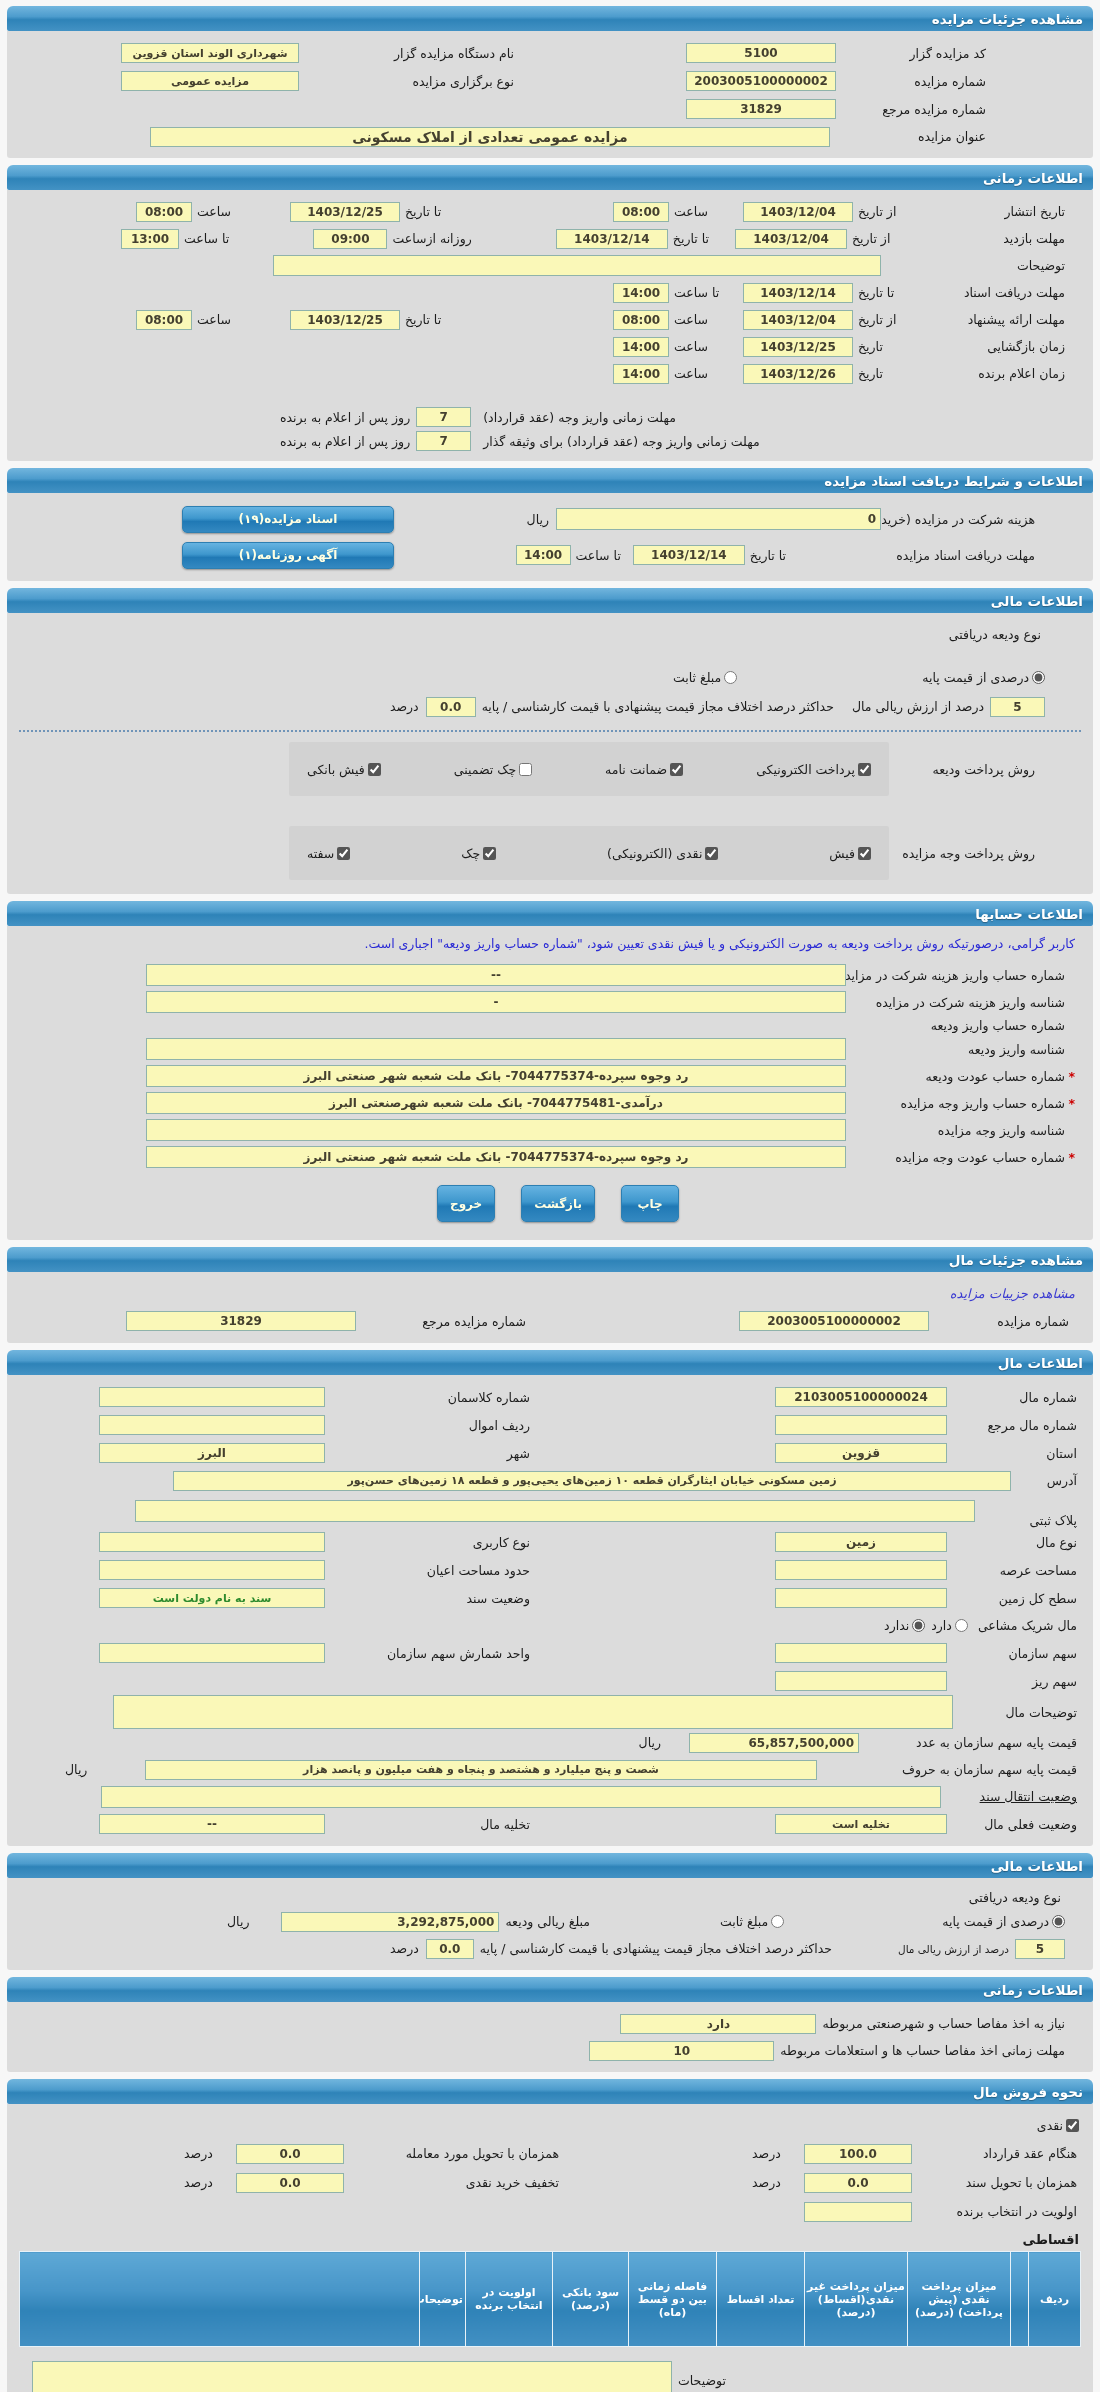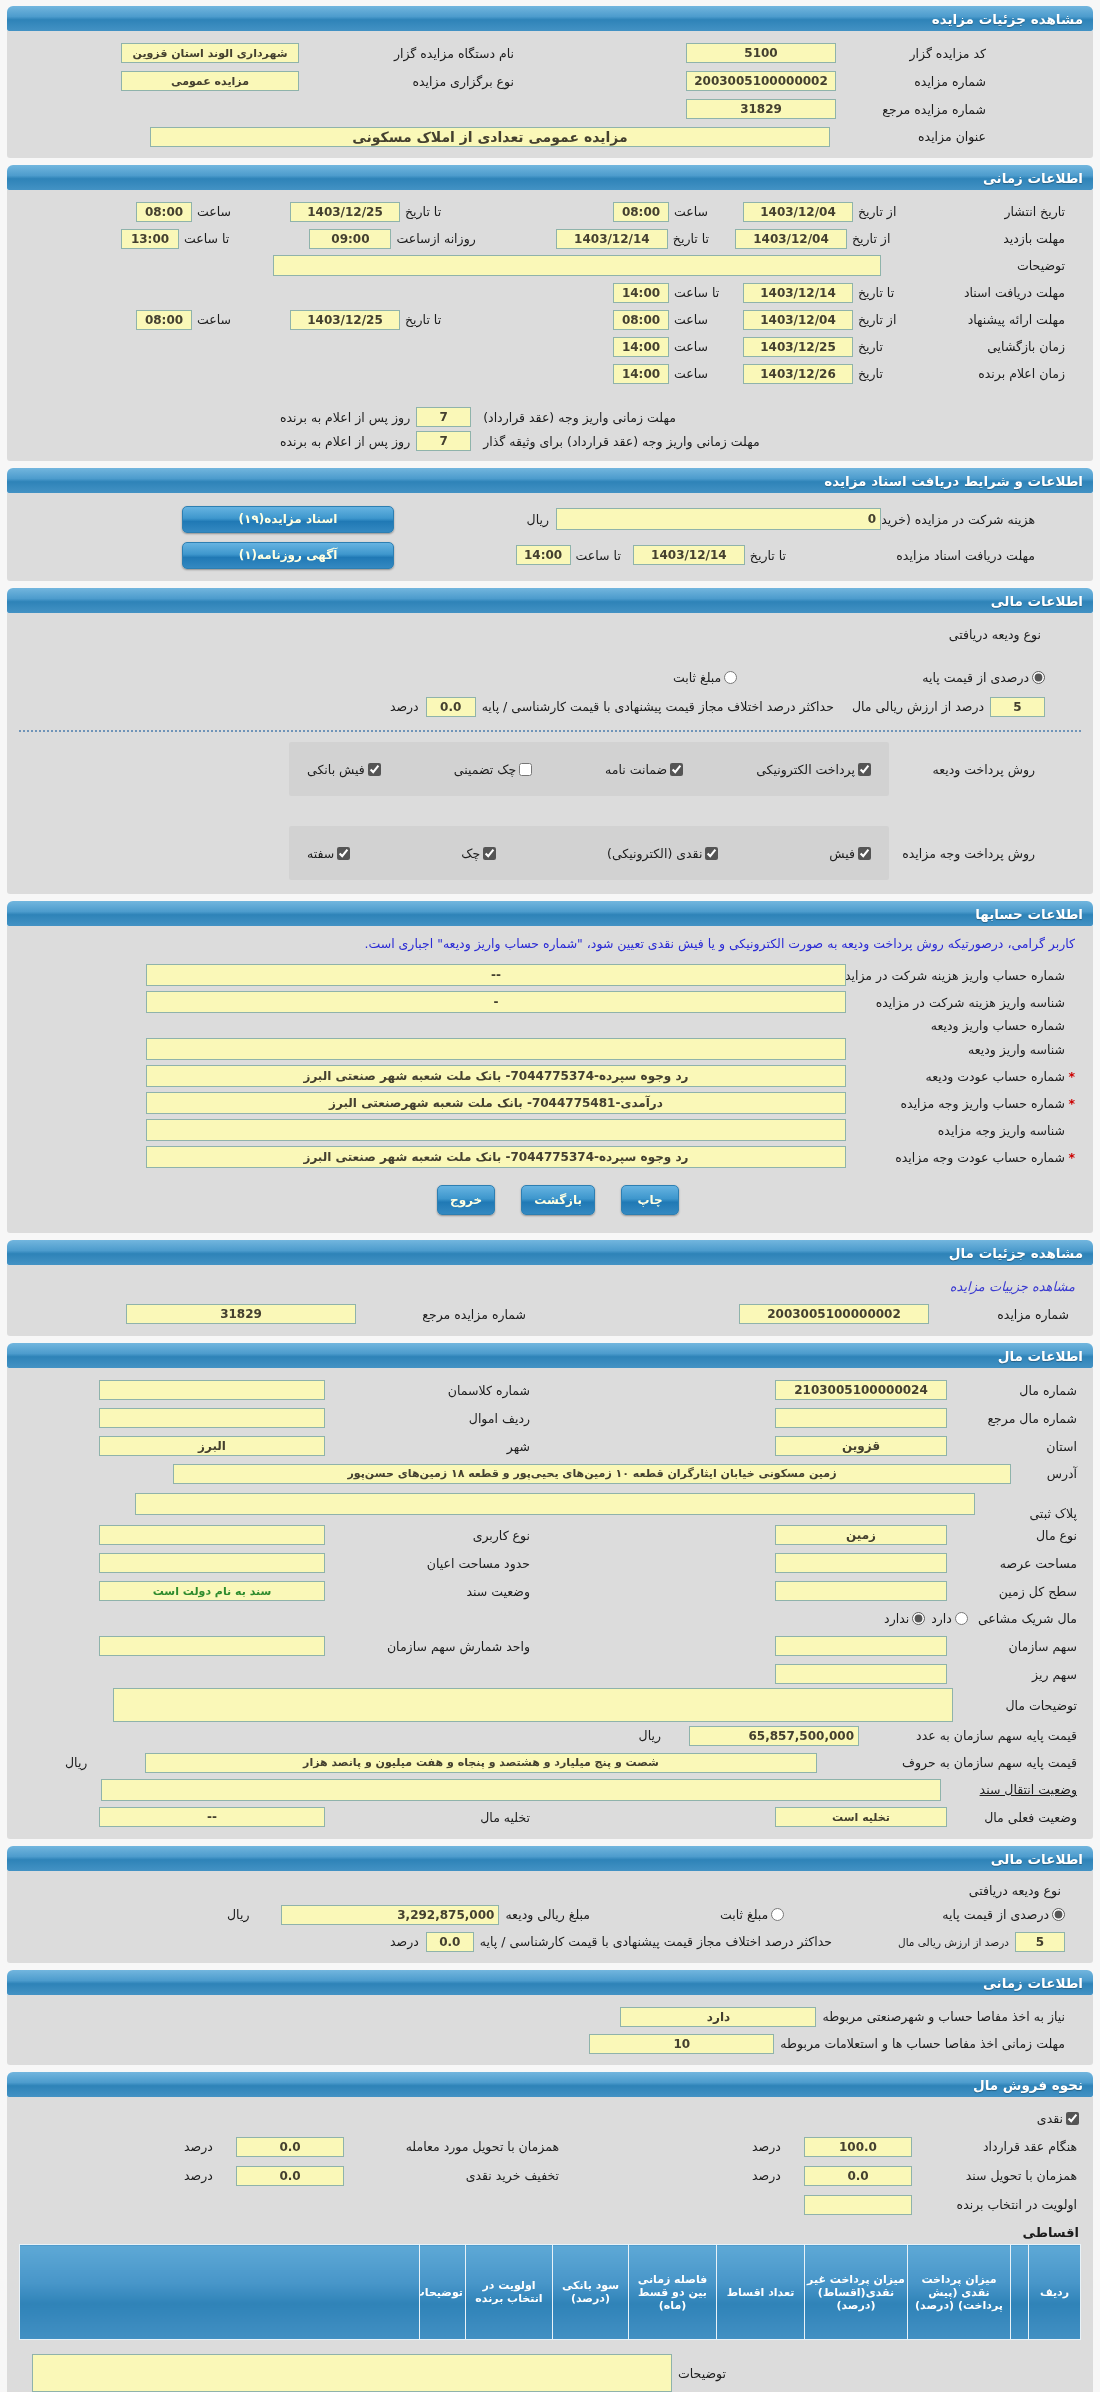--- a/index.html
+++ b/index.html
@@ -58,21 +58,21 @@
   .acc-lab{width:215px;white-space:nowrap;overflow:hidden;padding-left:4px;}
   .acc-fld{width:700px;height:22px;}
   .btn{
     background:linear-gradient(180deg,#66b3e1 0%,#3e97cd 45%,#2079b5 58%,#3489c1 100%);
     border:1px solid #2d7fb2;border-radius:5px;
     color:#ffffe2;font-size:12px;font-weight:bold;
     cursor:pointer;box-shadow:0 1px 2px rgba(0,0,0,.35);
     font-family:"DejaVu Sans", sans-serif;
   }
   .btn.side{width:212px;height:27px;}
-  .btn.nav{height:30px;padding:0 12px;min-width:58px;margin-left:16px;}
+  .btn.nav{height:37px;padding:0 12px;min-width:58px;margin-left:16px;}
   .btnrow{display:flex;justify-content:center;gap:10px;padding:12px 0 10px;}
   .link{color:#3b3bd1;font-style:italic;font-size:13px;text-decoration:none;}
   table.inst{width:100%;border-collapse:collapse;table-layout:fixed;margin-top:2px;}
   table.inst th{
     background:linear-gradient(180deg,#5ea9d6 0%,#4896c9 40%,#2f83b8 62%,#4390c3 100%);
     color:#fff;font-size:11px;font-weight:bold;
     border:1px solid #e8f2f8;padding:4px 2px;height:86px;vertical-align:middle;overflow:hidden;
   }
   .small{font-size:10.5px;}
   .sp{flex:1;}
@@ -136,21 +136,21 @@
       </div>
       <div class="row" style="padding-right:16px;">
         <span class="lab" style="width:150px;">مهلت بازدید</span>
         <span class="tl" style="width:57px;">از تاریخ</span>
         <span class="fld" style="width:112px;">1403/12/04</span>
         <span style="width:24px;"></span>
         <span class="tl">تا تاریخ</span>
         <span class="fld" style="width:112px;">1403/12/14</span>
         <span class="sp"></span>
         <span class="tl">روزانه ازساعت</span>
-        <span class="fld" style="width:82px;">09:00</span>
+        <span class="fld" style="width:74px;">09:00</span>
         <span class="sp"></span>
         <span class="tl">تا ساعت</span>
         <span class="fld" style="width:58px;">13:00</span>
         <span style="width:100px;"></span>
       </div>
       <div class="row" style="padding-right:16px;">
         <span class="lab" style="width:150px;">توضیحات</span>
         <span style="width:28px;"></span>
         <span class="fld" style="width:608px;height:21px;"></span>
         <span class="sp"></span>

